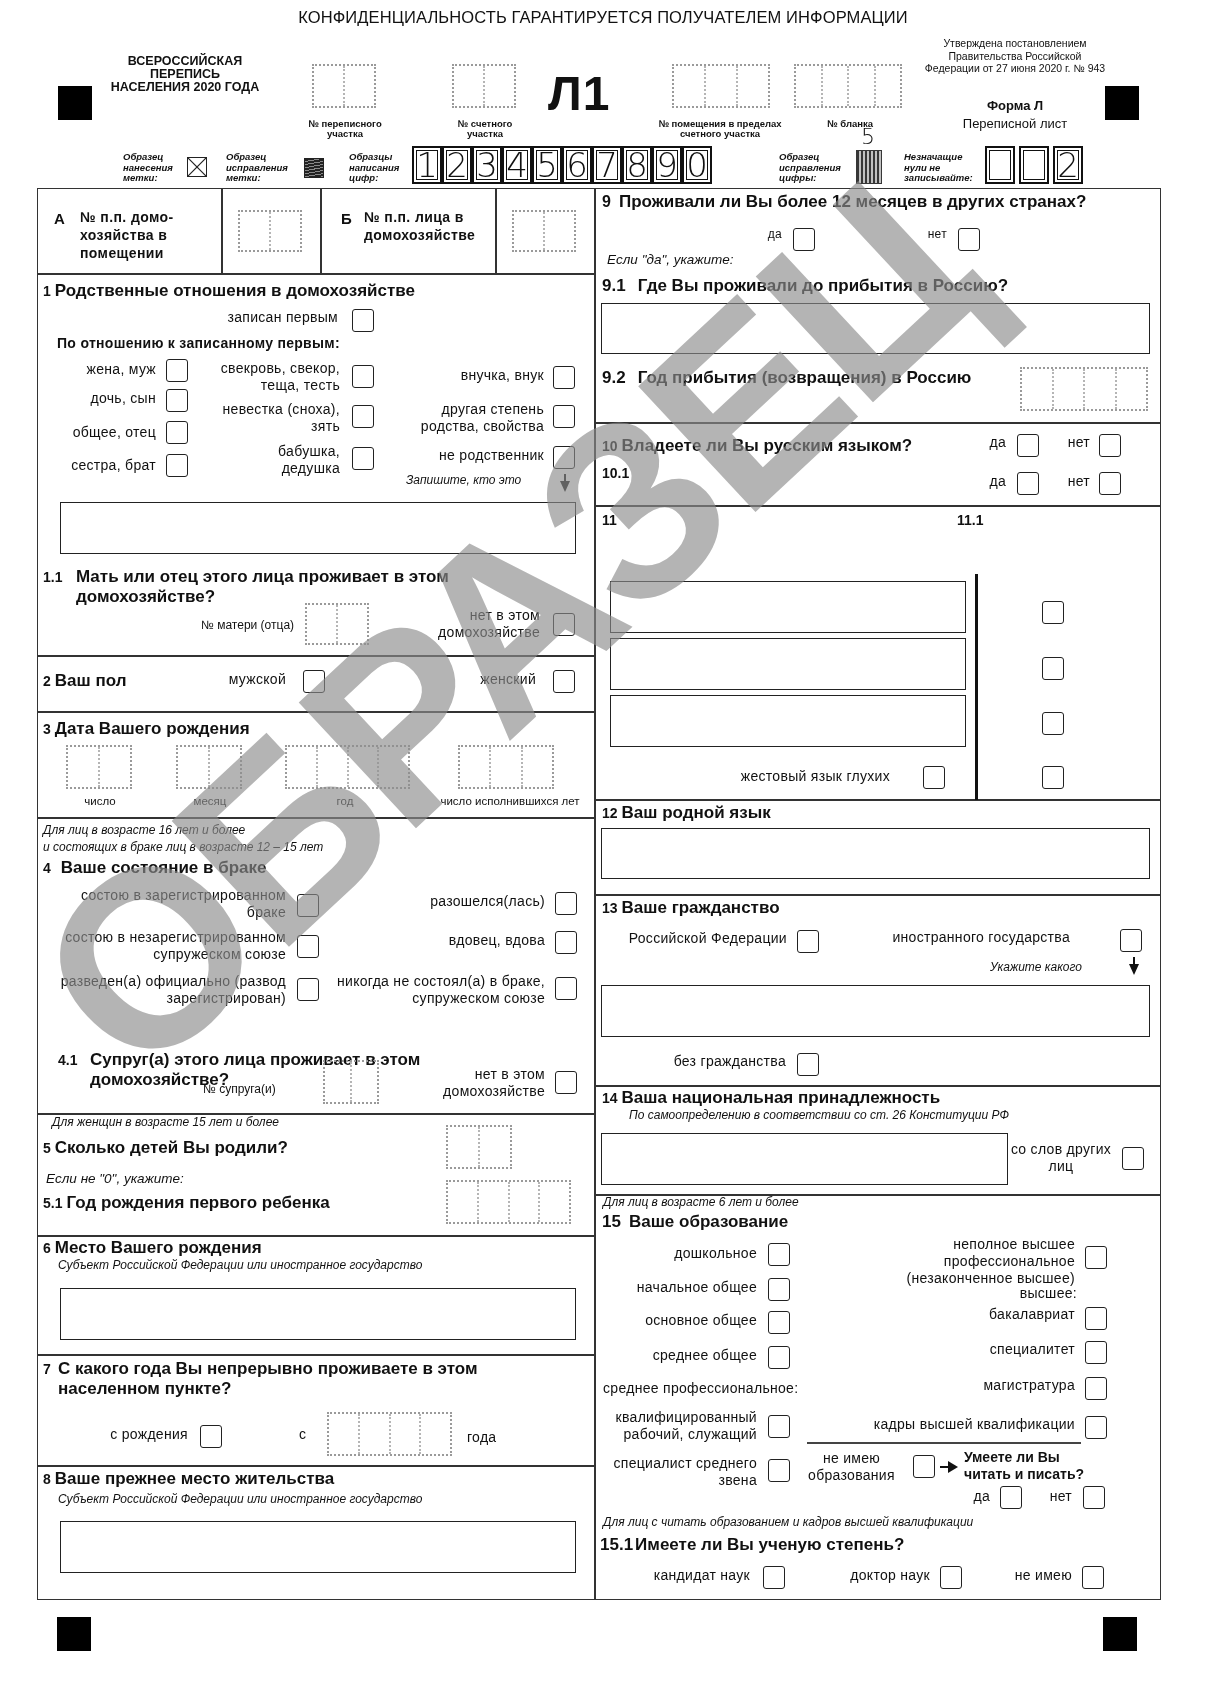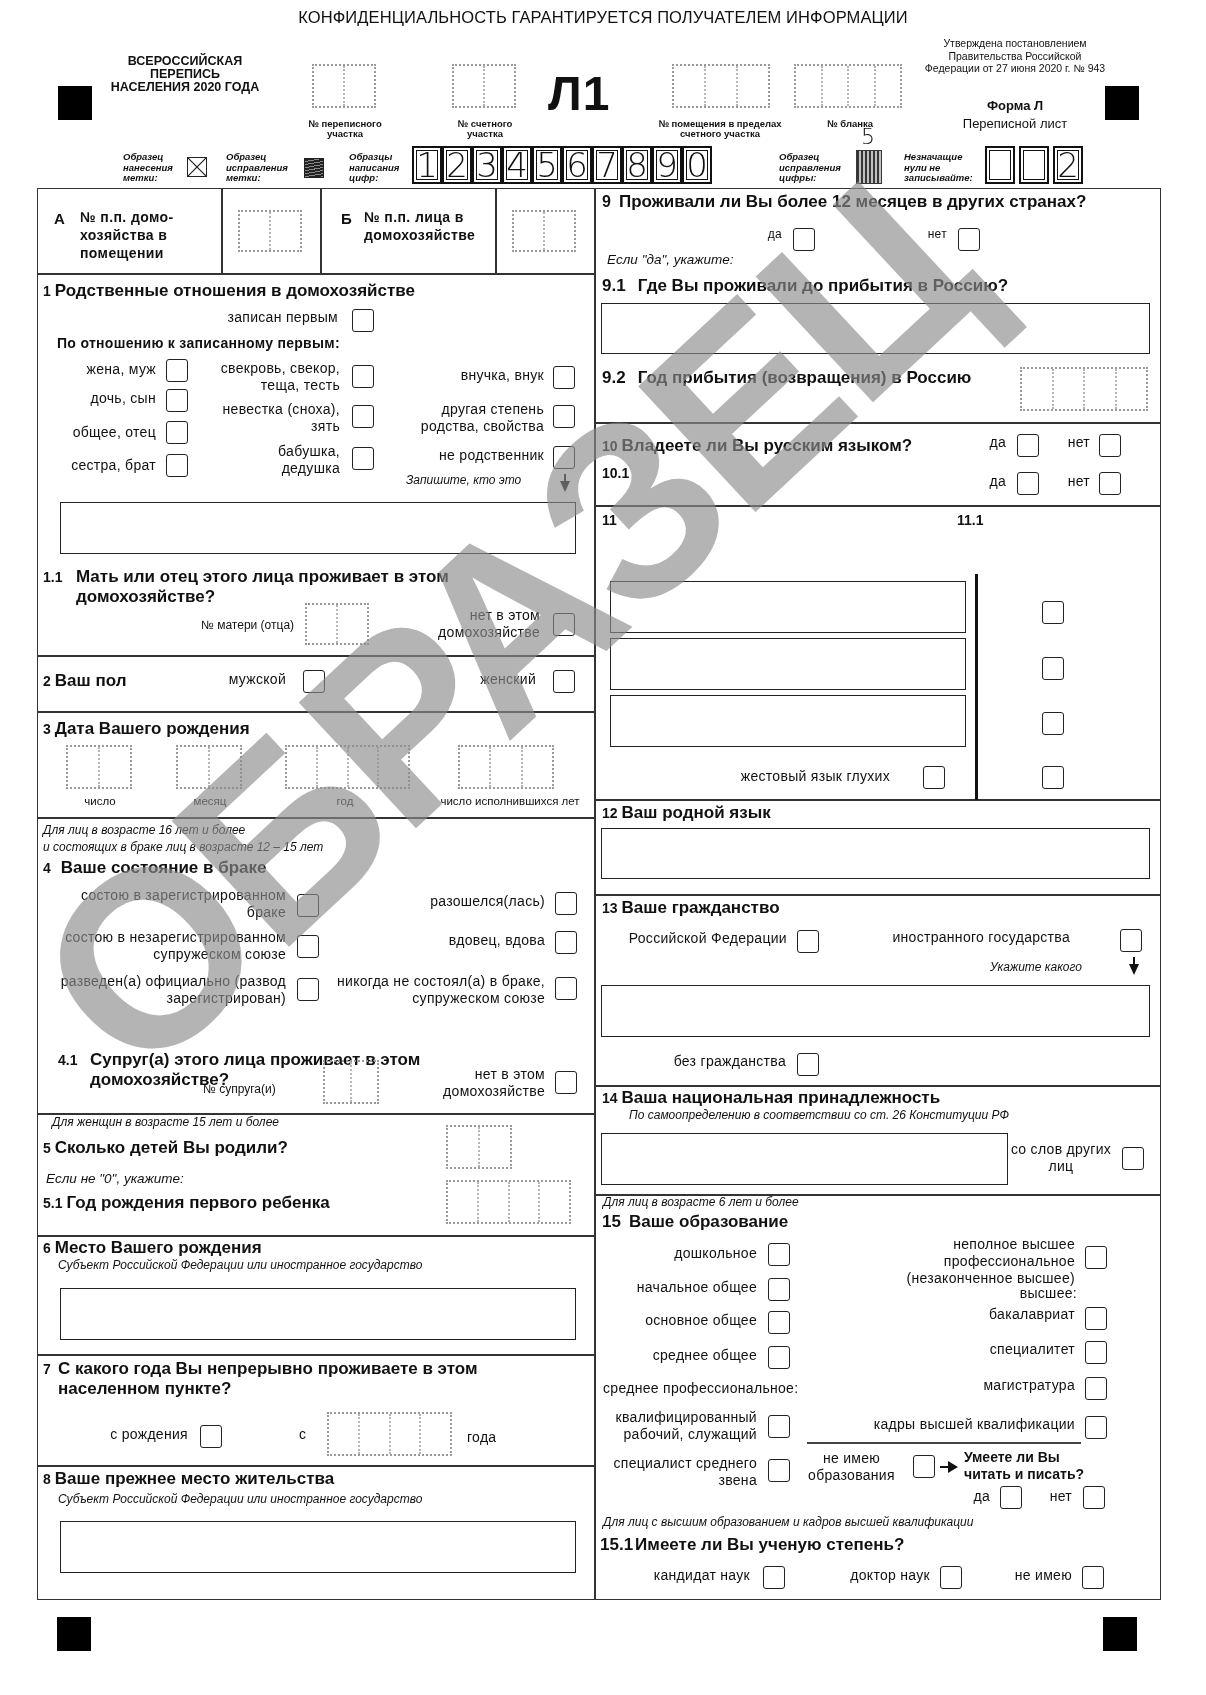--- a/index.html
+++ b/index.html
@@ -383,21 +383,21 @@
 <div class="lbl" style="left:800px;top:1450px;width:103px;text-align:center;">не имею образования</div>
 <input type="checkbox" class="cb" style="left: 913px; top: 1455px; appearance: none;">
 <div class="abs" style="left:940px;top:1466px;width:10px;height:2px;background:#111;"></div>
 <div class="abs" style="left:948px;top:1461px;width:0;height:0;border-top:6px solid transparent;border-bottom:6px solid transparent;border-left:10px solid #111;"></div>
 <div class="abs" style="left:964px;top:1449px;width:130px;font-weight:bold;font-size:14px;line-height:17px;">Умеете ли Вы читать и писать?</div>
 <div class="lbl" style="left:960px;top:1488px;width:30px;">да</div>
 <input type="checkbox" class="cb" style="left: 1000px; top: 1486px; appearance: none;">
 <div class="lbl" style="left:1030px;top:1488px;width:42px;">нет</div>
 <input type="checkbox" class="cb" style="left: 1083px; top: 1486px; appearance: none;">
 
-<div class="ital" style="left:603px;top:1514px;">Для лиц с высшим образованием и кадров высшей квалификации</div>
+<div class="ital" style="left:603px;top:1514px;">Для лиц с читать образованием и кадров высшей квалификации</div>
 <div class="q" style="left:600px;top:1535px;"><span class="qn" style="font-size:17px;margin-right:2px;">15.1</span><span>Имеете ли Вы ученую степень?</span></div>
 <div class="lbl" style="left:620px;top:1567px;width:130px;">кандидат наук</div>
 <input type="checkbox" class="cb" style="left: 763px; top: 1566px; appearance: none;">
 <div class="lbl" style="left:820px;top:1567px;width:110px;">доктор наук</div>
 <input type="checkbox" class="cb" style="left: 940px; top: 1566px; appearance: none;">
 <div class="lbl" style="left:990px;top:1567px;width:82px;">не имею</div>
 <input type="checkbox" class="cb" style="left: 1082px; top: 1566px; appearance: none;">
 
 <div class="watermark">ОБРАЗЕЦ</div>
 

